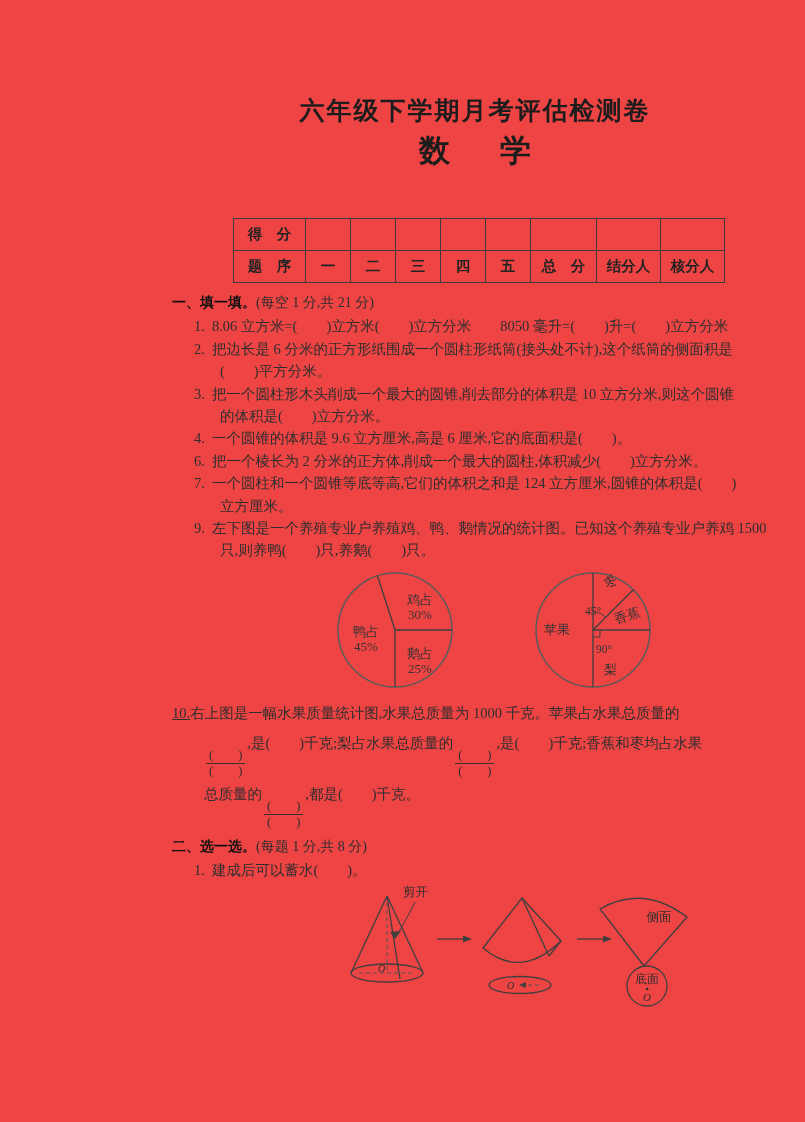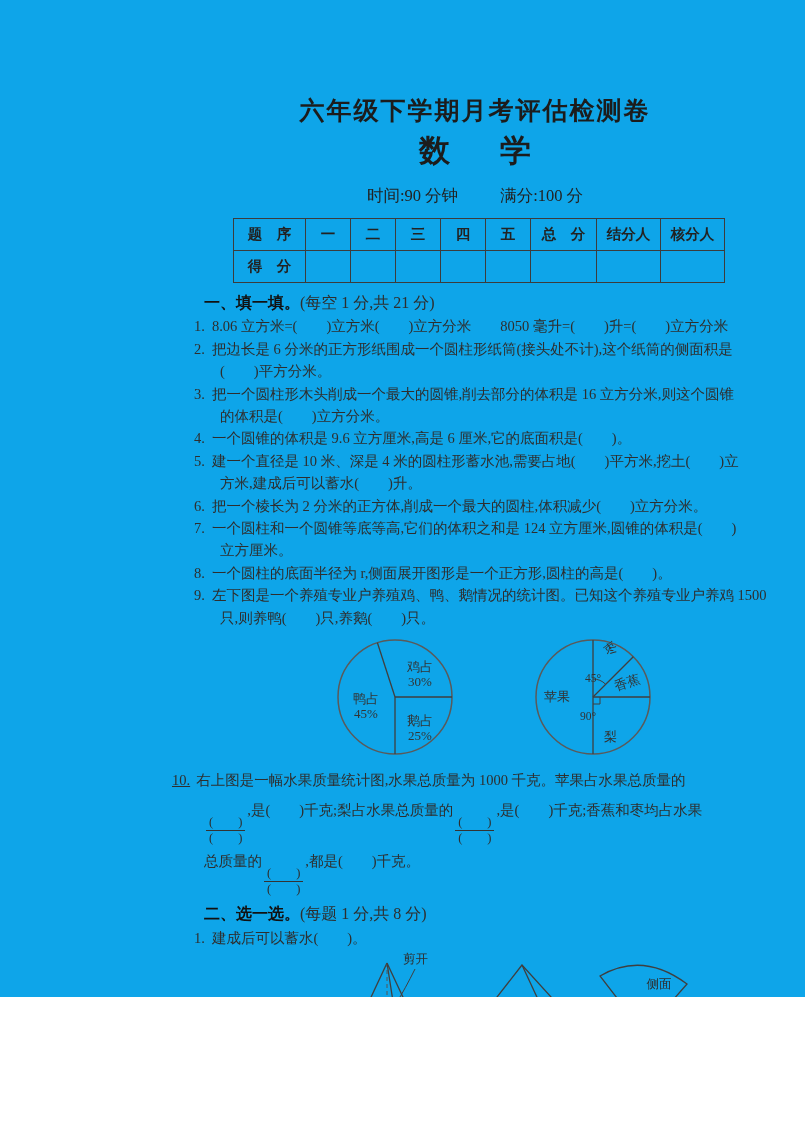--- a/index.html
+++ b/index.html
@@ -1,37 +1,37 @@
 <!DOCTYPE html>
 <html><head>
 <meta charset="utf-8">
 <style>
   html,body{margin:0;padding:0;background:#ffffff;}
-  .page{position:relative;width:805px;height:997px;background:#0ea5e9;overflow:hidden;
+  .page{position:relative;width:805px;height:1122px;background:#ef4444;overflow:hidden;
         font-family:"Liberation Serif","DejaVu Serif",serif;color:#2e2e2e;}
   
   .header{position:absolute;top:94px;left:145px;width:660px;text-align:center;color:#1c1c1c;}
   .exam-title{font-family:"Liberation Sans","DejaVu Sans",sans-serif;font-size:25px;font-weight:700;letter-spacing:2px;}
   .subject-row{margin-top:3px;font-family:"Liberation Sans","DejaVu Sans",sans-serif;
                font-size:31px;font-weight:700;display:flex;justify-content:center;gap:50px;}
   .meta-row{margin-top:13px;font-size:16.5px;display:flex;justify-content:center;gap:42px;color:#222;}
   
   .score-table{position:absolute;top:218px;left:233px;border-collapse:collapse;table-layout:fixed;}
   .score-table td{border:1.6px solid #3c3c3c;height:31px;text-align:center;vertical-align:middle;
                   font-size:14.5px;font-weight:600;color:#222;padding:0;}
   
   .body-block{position:absolute;top:292px;left:172px;width:622px;font-size:14.5px;line-height:22.4px;}
-  .sec-head{font-size:16px;margin-bottom:1px;margin-left:32px;}
+  .sec-head{font-size:14px;margin-bottom:1px;}
   .sec-head .sec-title{font-weight:700;color:#111;}
   .sec-head .sec-note{font-weight:400;color:#2e2e2e;}
   .qlist{margin-left:22px;}
   .q{padding-left:26px;text-indent:-26px;white-space:pre-wrap;}
   .q .num{margin-right:7px;}
   .q10{padding-left:32px;text-indent:-32px;white-space:normal;line-height:30px;margin-top:2px;}
-  .q10 .num{margin-right:6px;text-decoration:underline;}
+  .q10 .num{text-decoration:underline;}
   .frac{display:inline-flex;flex-direction:column;align-items:center;vertical-align:-11px;
         font-size:12.5px;line-height:1.2;margin:0 2px;text-indent:0;}
   .frac .ft{border-bottom:1.3px solid #333;padding:0 3px;}
   .frac .fb{padding:0 3px;}
   
   .charts-row{position:relative;height:130px;margin-top:4px;}
   .pie{position:absolute;width:130px;height:130px;}
   .pie svg{position:absolute;left:0;top:0;}
   .pie-label{position:absolute;text-align:center;font-size:13px;line-height:15px;color:#333;white-space:nowrap;}
   .angle-label{position:absolute;font-size:11.5px;color:#333;white-space:nowrap;}
@@ -48,81 +48,74 @@
 <body>
 
 <div class="page">
 
   <div class="header">
     <div class="exam-title">六年级下学期月考评估检测卷</div>
     <div class="subject-row">
       <span>数</span>
       <span>学</span>
     </div>
-    <div class="meta-row">
-      <span>时间:90 分钟</span>
-      <span>满分:100 分</span>
-    </div>
   </div>
 
   <table class="score-table">
     <colgroup>
       <col style="width:72px">
         <col style="width:45px">
         <col style="width:45px">
         <col style="width:45px">
       <col style="width:45px">
         <col style="width:45px">
         <col style="width:66px">
         <col style="width:64px">
         <col style="width:64px">
     </colgroup>
     <tbody>
         <tr>
+      <td>得　分</td>
+      <td></td>
+      <td></td>
+      <td></td>
+      <td></td>
+      <td></td>
+      <td></td>
+      <td></td>
+      <td></td>
+    </tr>
+    <tr>
       <td>题　序</td>
       <td>一</td>
       <td>二</td>
       <td>三</td>
       <td>四</td>
       <td>五</td>
       <td>总　分</td>
       <td>结分人</td>
       <td>核分人</td>
     </tr>
-    <tr>
-      <td>得　分</td>
-      <td></td>
-      <td></td>
-      <td></td>
-      <td></td>
-      <td></td>
-      <td></td>
-      <td></td>
-      <td></td>
-    </tr>
   </tbody>
     </table>
 
   <div class="body-block">
 
     <div class="sec-head"><span class="sec-title">一、填一填。</span><span class="sec-note">(每空 1 分,共 21 分)</span></div>
 
     <div class="qlist">
       <div class="q"><span class="num">1.</span><span>8.06 立方米=(　　)立方米(　　)立方分米　　8050 毫升=(　　)升=(　　)立方分米</span></div>
       <div class="q"><span class="num">2.</span><span>把边长是 6 分米的正方形纸围成一个圆柱形纸筒(接头处不计),这个纸筒的侧面积是
 (　　)平方分米。</span></div>
-      <div class="q"><span class="num">3.</span><span>把一个圆柱形木头削成一个最大的圆锥,削去部分的体积是 16 立方分米,则这个圆锥
+      <div class="q"><span class="num">3.</span><span>把一个圆柱形木头削成一个最大的圆锥,削去部分的体积是 10 立方分米,则这个圆锥
 的体积是(　　)立方分米。</span></div>
       <div class="q"><span class="num">4.</span><span>一个圆锥的体积是 9.6 立方厘米,高是 6 厘米,它的底面积是(　　)。</span></div>
-      <div class="q"><span class="num">5.</span><span>建一个直径是 10 米、深是 4 米的圆柱形蓄水池,需要占地(　　)平方米,挖土(　　)立
-方米,建成后可以蓄水(　　)升。</span></div>
       <div class="q"><span class="num">6.</span><span>把一个棱长为 2 分米的正方体,削成一个最大的圆柱,体积减少(　　)立方分米。</span></div>
       <div class="q"><span class="num">7.</span><span>一个圆柱和一个圆锥等底等高,它们的体积之和是 124 立方厘米,圆锥的体积是(　　)
 立方厘米。</span></div>
-      <div class="q"><span class="num">8.</span><span>一个圆柱的底面半径为 r,侧面展开图形是一个正方形,圆柱的高是(　　)。</span></div>
       <div class="q"><span class="num">9.</span><span>左下图是一个养殖专业户养殖鸡、鸭、鹅情况的统计图。已知这个养殖专业户养鸡 1500
 只,则养鸭(　　)只,养鹅(　　)只。</span></div>
     </div>
 
     <div class="charts-row">
 
       <div class="pie" id="pie-poultry">
         <svg width="130" height="130" viewBox="0 0 130 130">
           <circle class="dg" cx="65" cy="64" r="57" style="stroke:#5a5a5a;stroke-width:1.5"></circle>
           <line class="dg" x1="65" y1="64" x2="122" y2="64"></line>
@@ -139,21 +132,21 @@
           <circle class="dg" cx="65" cy="64" r="57" style="stroke:#5a5a5a;stroke-width:1.5"></circle>
           <line class="dg" x1="65" y1="7" x2="65" y2="121"></line>
           <line class="dg" x1="65" y1="64" x2="122" y2="64"></line>
           <line class="dg" x1="65" y1="64" x2="105.3" y2="23.7"></line>
           <path class="dg" d="M 65 46 A 18 18 0 0 1 77.7 51.3" style="stroke-width:1"></path>
           <path class="dg" d="M 72 64 L 72 71 L 65 71" style="stroke-width:1"></path>
         </svg>
         <div class="pie-label" style="left:76px;top:8px;transform:rotate(-38deg);">枣</div>
         <div class="angle-label" style="left:57px;top:34px;">45°</div>
         <div class="pie-label" style="left:86px;top:42px;transform:rotate(-18deg);">香蕉</div>
-        <div class="angle-label" style="left:52px;top:72px;">90°</div>
+        <div class="angle-label" style="left:68px;top:72px;">90°</div>
         <div class="pie-label" style="left:76px;top:96px;">梨</div>
         <div class="pie-label" style="left:16px;top:56px;text-align:center;">苹果</div>
       </div>
     </div>
 
     <div class="q10"><span class="num">10.</span><span>右上图是一幅水果质量统计图,水果总质量为 1000 千克。苹果占水果总质量的</span><br><span class="frac">
           <span class="ft">(　　)</span>
           <span class="fb">(　　)</span>
         </span><span>,是(　　)千克;梨占水果总质量的</span><span class="frac">
           <span class="ft">(　　)</span>

